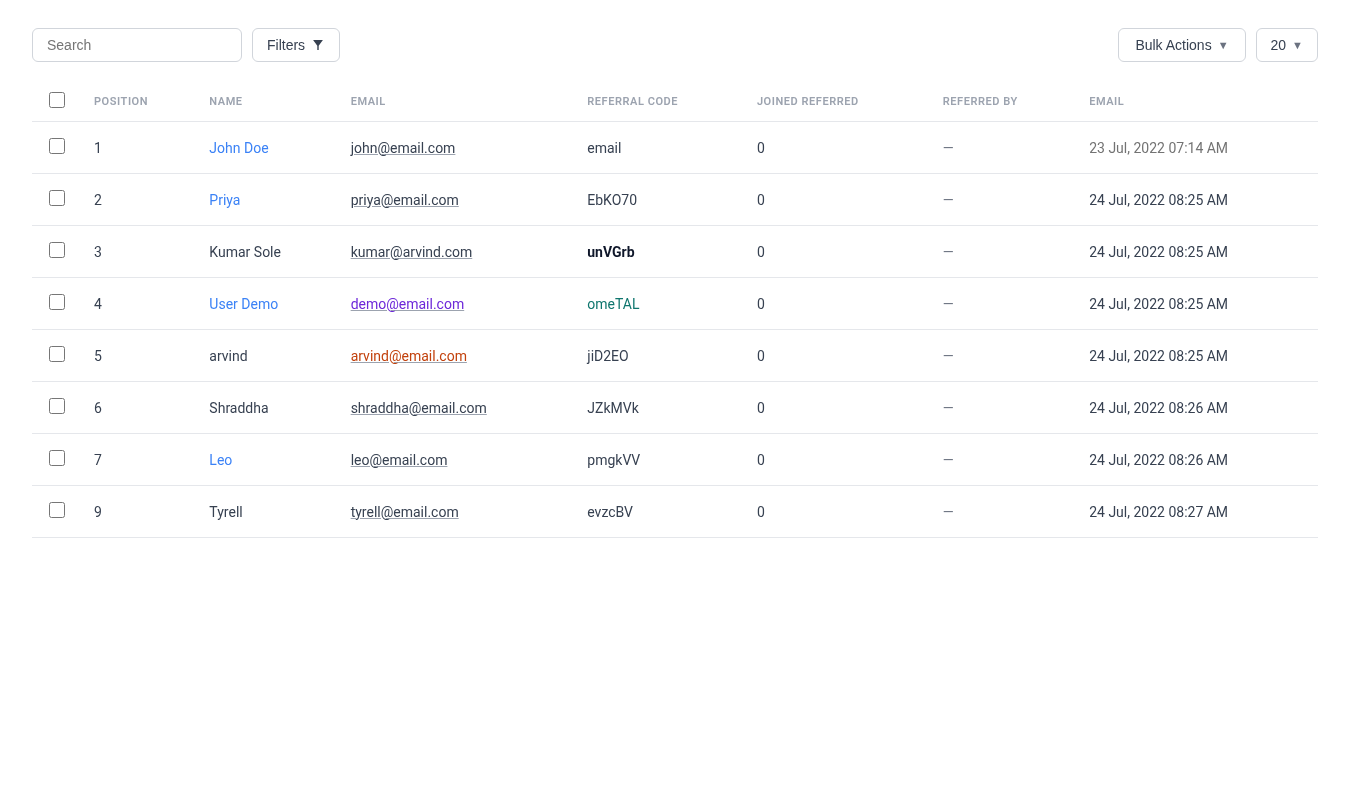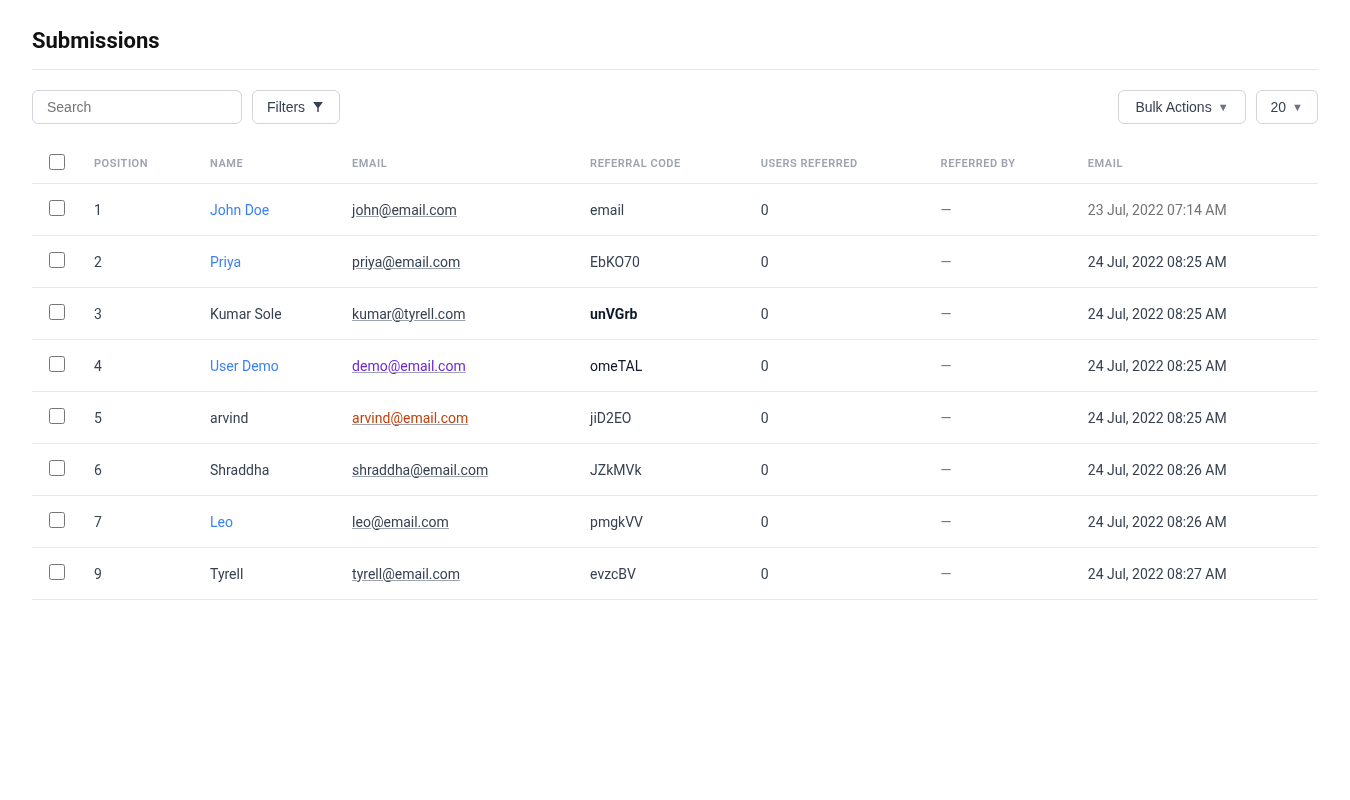--- a/index.html
+++ b/index.html
@@ -113,21 +113,20 @@
       width: 16px;
       height: 16px;
       cursor: pointer;
       accent-color: #3b82f6;
     }
   </style>
 </head>
 <body>
 
 <div class="page">
-  <h1 class="page-title">Submissions</h1>
 
   <div class="toolbar">
     <input class="search-input" type="text" placeholder="Search" style="">
     <button class="filters-btn">
       <span>Filters</span>
       <svg width="14" height="14" viewBox="0 0 20 20" fill="none" stroke="#374151" stroke-width="2" stroke-linecap="round" stroke-linejoin="round">
         <polygon points="3,3 17,3 11,11 11,17 9,17 9,11" fill="#374151" stroke="none"></polygon>
       </svg>
     </button>
     <div class="spacer"></div>
@@ -144,21 +143,21 @@
   <table>
     <thead>
       <tr>
         <th>
           <input type="checkbox" style="">
         </th>
         <th>POSITION</th>
         <th>NAME</th>
         <th>EMAIL</th>
         <th>REFERRAL CODE</th>
-        <th>USERS REFERRED</th>
+        <th>JOINED REFERRED</th>
         <th>REFERRED BY</th>
         <th>EMAIL</th>
       </tr>
     </thead>
     <tbody id="table-body">
     <tr>
           <td><input type="checkbox" style=""></td>
           <td>1</td>
           <td><a href="#" style="color: rgb(59, 130, 246); text-decoration: none;">John Doe</a></td>
           <td><a href="#" style="color: rgb(55, 65, 81); text-decoration: underline rgb(156, 163, 175);">john@email.com</a></td>
@@ -174,32 +173,32 @@
           <td><a href="#" style="color: rgb(55, 65, 81); text-decoration: underline rgb(156, 163, 175);">priya@email.com</a></td>
           <td style="color: rgb(55, 65, 81);">EbKO70</td>
           <td style="color: rgb(55, 65, 81);">0</td>
           <td style="color: rgb(107, 114, 128);">—</td>
           <td style="white-space: nowrap; color: rgb(55, 65, 81);">24 Jul, 2022 08:25 AM</td>
         </tr>
         <tr>
           <td><input type="checkbox" style=""></td>
           <td>3</td>
           <td style="color: rgb(55, 65, 81);">Kumar Sole</td>
-          <td><a href="#" style="color: rgb(55, 65, 81); text-decoration: underline rgb(156, 163, 175);">kumar@tyrell.com</a></td>
+          <td><a href="#" style="color: rgb(55, 65, 81); text-decoration: underline rgb(156, 163, 175);">kumar@arvind.com</a></td>
           <td style="color: #0f172a; font-weight: bold;">unVGrb</td>
           <td style="color: rgb(55, 65, 81);">0</td>
           <td style="color: rgb(107, 114, 128);">—</td>
           <td style="white-space: nowrap; color: rgb(55, 65, 81);">24 Jul, 2022 08:25 AM</td>
         </tr>
         <tr>
           <td><input type="checkbox" style=""></td>
           <td>4</td>
           <td><a href="#" style="color: rgb(59, 130, 246); text-decoration: none;">User Demo</a></td>
           <td><a href="#" style="color: #6d28d9; text-decoration: underline rgb(156, 163, 175);">demo@email.com</a></td>
-          <td style="color: #0f172a;">omeTAL</td>
+          <td style="color: #0f766e;">omeTAL</td>
           <td style="color: rgb(55, 65, 81);">0</td>
           <td style="color: rgb(107, 114, 128);">—</td>
           <td style="white-space: nowrap; color: rgb(55, 65, 81);">24 Jul, 2022 08:25 AM</td>
         </tr>
         <tr>
           <td><input type="checkbox" style=""></td>
           <td>5</td>
           <td style="color: rgb(55, 65, 81);">arvind</td>
           <td><a href="#" style="color: #c2410c; text-decoration: underline rgb(156, 163, 175);">arvind@email.com</a></td>
           <td style="color: rgb(55, 65, 81);">jiD2EO</td>

